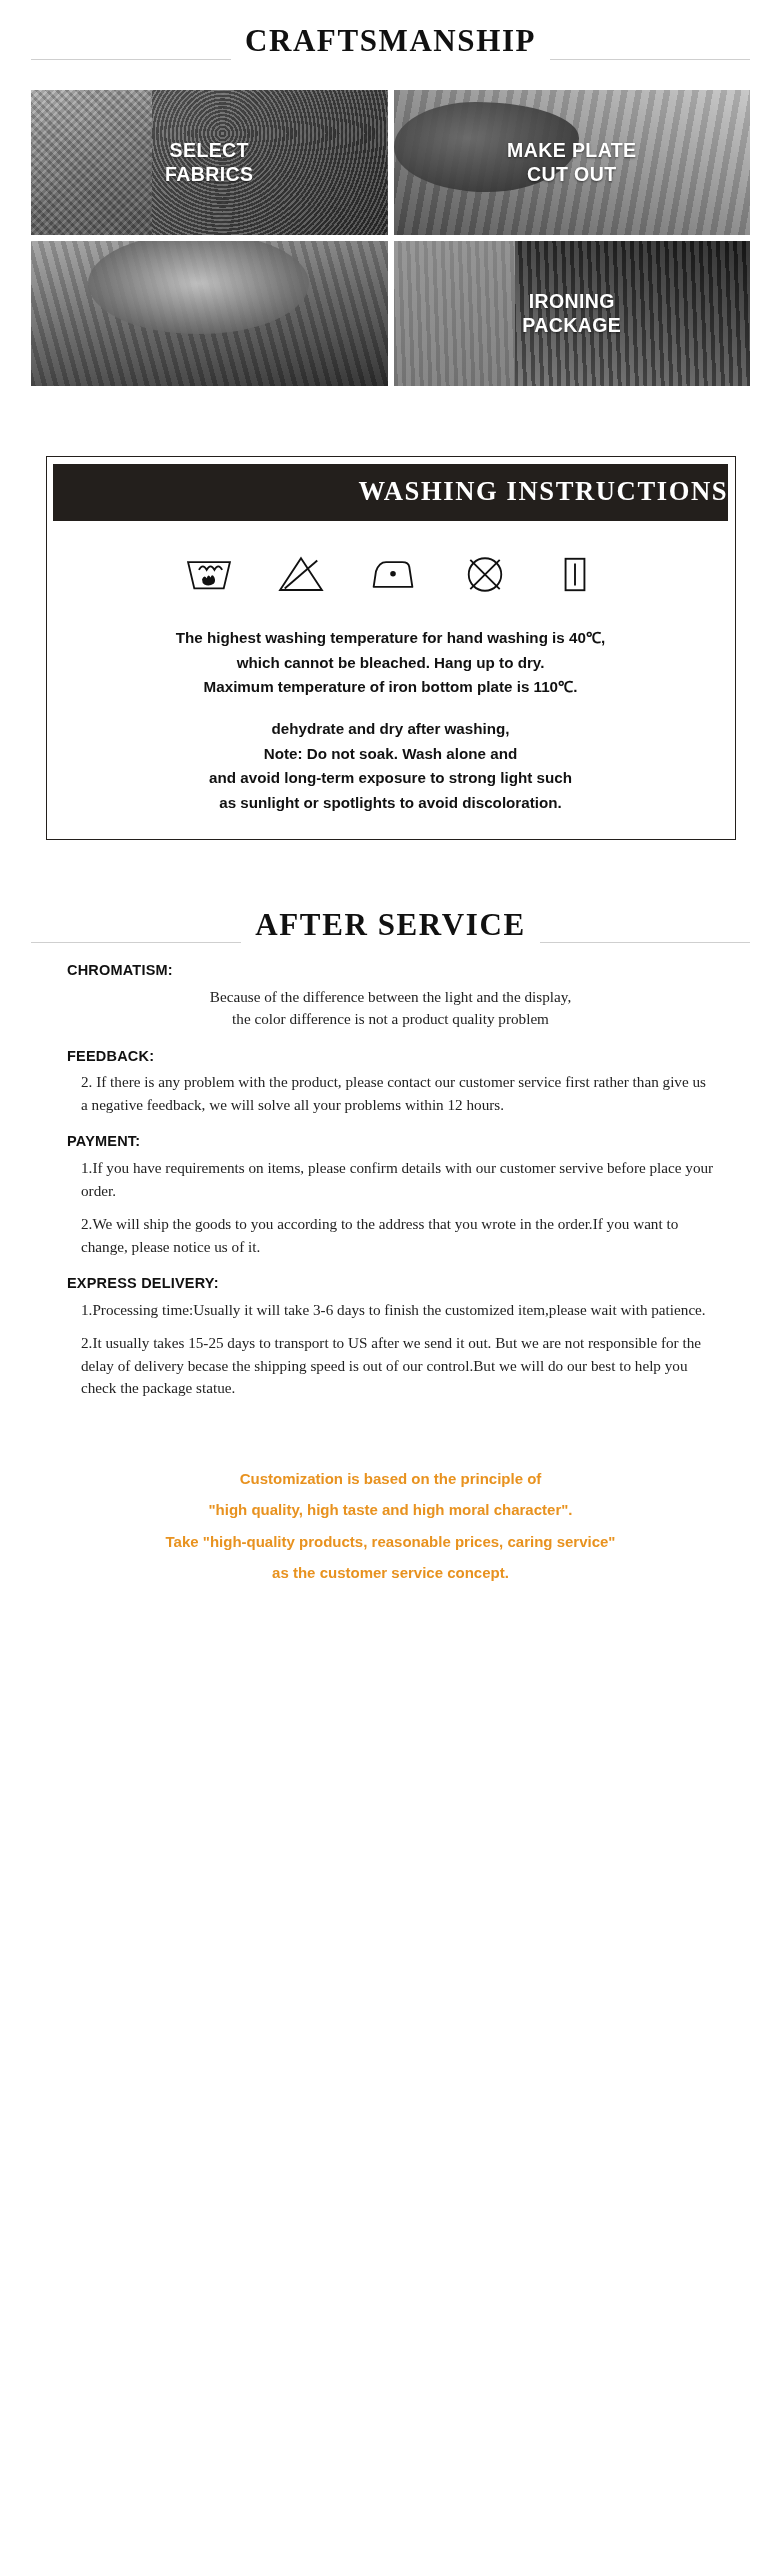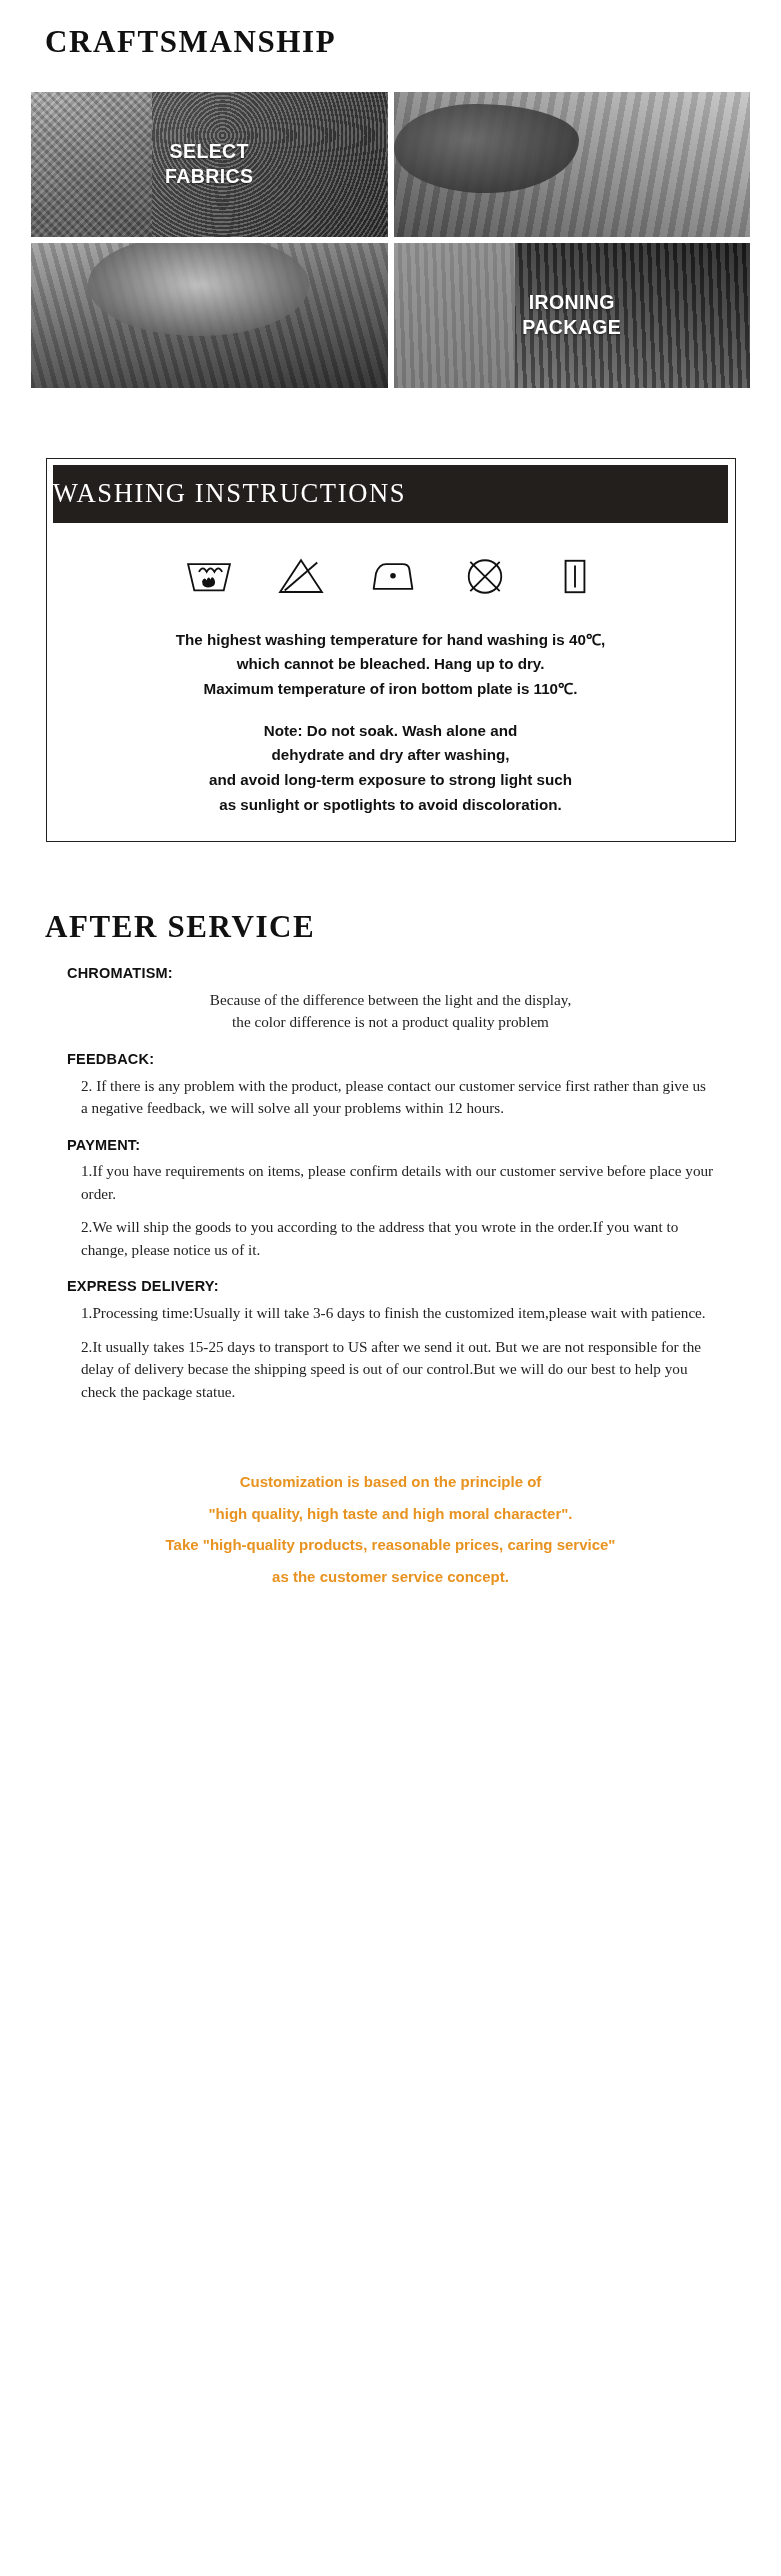--- a/index.html
+++ b/index.html
@@ -16,25 +16,24 @@
   }
   .page {
     width: 781px;
     margin: 0 auto;
     position: relative;
   }
 
   
   .section-title-wrap {
     display: flex;
-    align-items: flex-start;
+    align-items: flex-end;
     justify-content: center;
     margin: 0 auto;
     width: 719px;
-    flex-direction: column;
   }
   .section-title-wrap .rule {
     flex: 1 1 auto;
     height: 0.8px;
     background: #cfcfcf;
   }
   .section-title {
     font-family: "Liberation Serif", serif;
     font-weight: bold;
     font-size: 31px;
@@ -132,23 +131,23 @@
   .wash-box {
     width: 688px;
     margin: 70px auto 0 auto;
     border: 1.6px solid #231f1c;
     background: #fff;
     padding-bottom: 23.4px;
   }
   .wash-header {
     background: #231f1c;
     color: #fff;
-    text-align: left;
+    text-align: right;
     font-family: "Liberation Serif", serif;
-    font-weight: normal;
+    font-weight: bold;
     font-size: 26.6px;
     letter-spacing: 1.6px;
     padding: 12.5px 0 14px 0;
     margin: 6.3px 6.3px 0 6.3px;
   }
   .wash-icons {
     display: flex;
     justify-content: center;
     align-items: center;
     gap: 44px;
@@ -221,20 +220,24 @@
   <div class="craft-grid">
     <div class="craft-cell">
       <div class="craft-photo ph1"></div>
       <div class="craft-caption">
         <div>SELECT</div>
         <div>FABRICS</div>
       </div>
     </div>
     <div class="craft-cell">
       <div class="craft-photo ph2"></div>
+      <div class="craft-caption">
+        <div>MAKE PLATE</div>
+        <div>CUT OUT</div>
+      </div>
     </div>
     <div class="craft-cell">
       <div class="craft-photo ph3"></div>
     </div>
     <div class="craft-cell">
       <div class="craft-photo ph4"></div>
       <div class="craft-caption">
         <div>IRONING</div>
         <div>PACKAGE</div>
       </div>
@@ -282,22 +285,22 @@
           <line x1="28" y1="12" x2="28" y2="40" stroke="#111" stroke-width="2.4"></line>
         </svg>
       </span>
     </div>
 
     <div class="wash-text">
       <div>The highest washing temperature for hand washing is 40℃,</div>
       <div>which cannot be bleached. Hang up to dry.</div>
       <div>Maximum temperature of iron bottom plate is 110℃.</div>
       <span class="gap"></span>
+      <div>dehydrate and dry after washing,</div>
       <div>Note: Do not soak. Wash alone and</div>
-      <div>dehydrate and dry after washing,</div>
       <div>and avoid long-term exposure to strong light such</div>
       <div>as sunlight or spotlights to avoid discoloration.</div>
     </div>
   </div>
 
   <div class="after-wrap">
     <div class="section-title-wrap">
       <span class="rule"></span>
       <span class="section-title">AFTER SERVICE</span>
       <span class="rule"></span>

